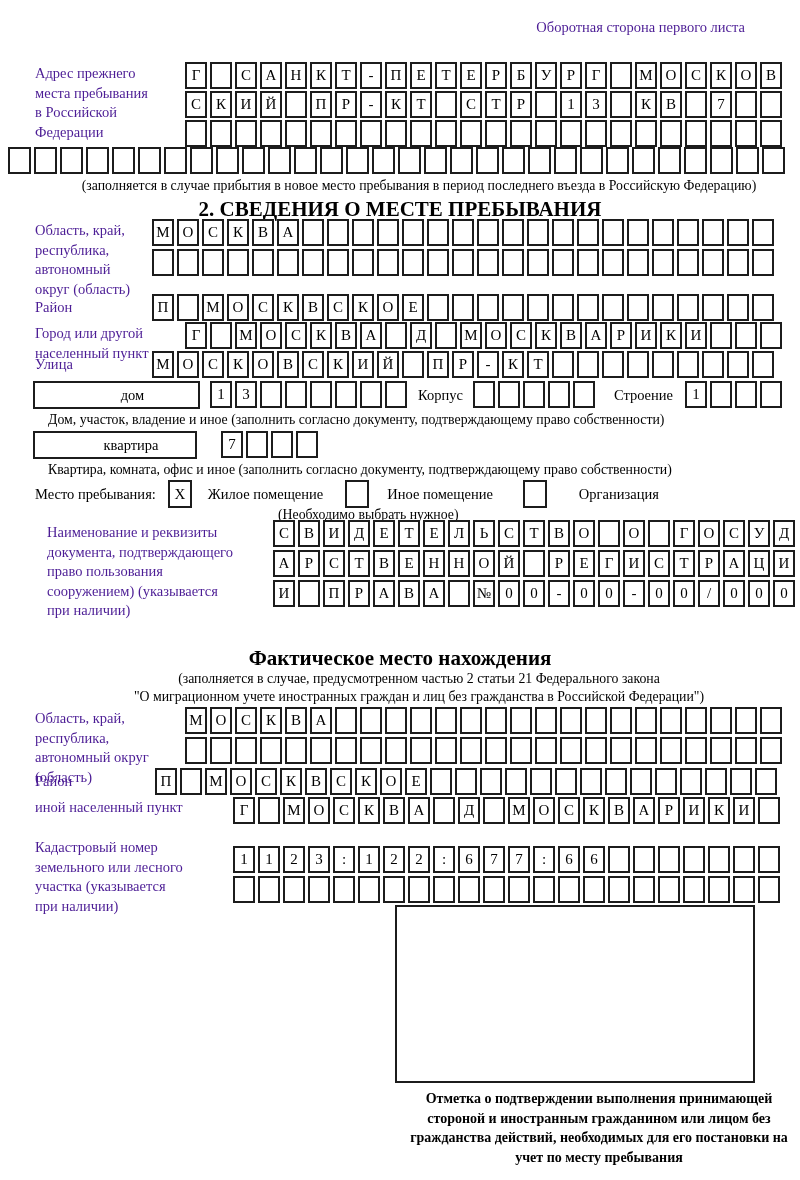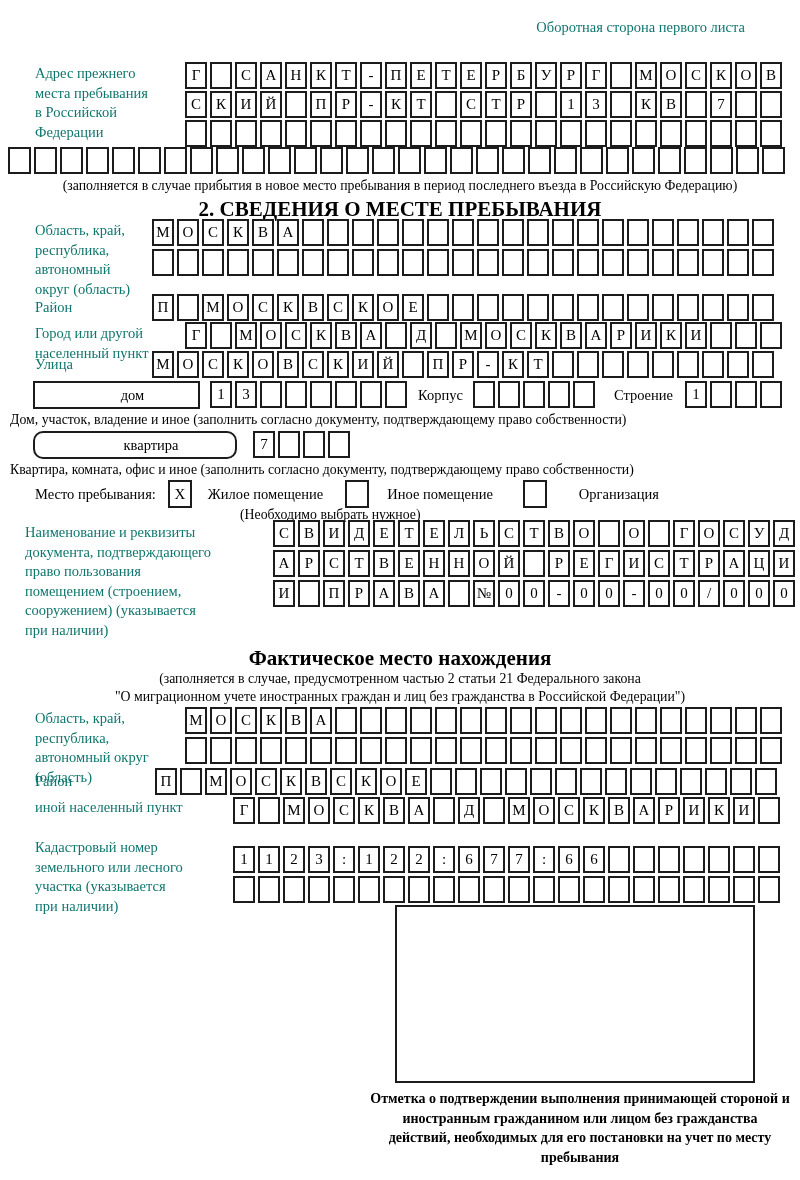--- a/index.html
+++ b/index.html
@@ -2,22 +2,22 @@
 <html><head>
 <meta charset="utf-8">
 <style>
   * { margin:0; padding:0; box-sizing:border-box; }
   body { background:#fff; }
   .page {
     position:relative; width:800px; height:1180px; background:#ffffff;
     font-family:"Liberation Serif", serif; color:#000; overflow:hidden;
   }
   .abs { position:absolute; }
-  .lbl { font-size:14.5px; line-height:19.5px; color:#0f766e; }
-  .cap { font-size:13.8px; line-height:18px; color:#000; }
+  .lbl { font-size:14.5px; line-height:19.5px; color:#4c1d95; }
+  .cap { font-size:13.8px; line-height:18px; color:#000;padding-left:38px; }
   .ttl { font-size:21px; font-weight:bold; text-align:center; width:100%; }
   .cellrow { white-space:nowrap; height:27px; margin-bottom:2px; }
   .cellrow .cell {
     display:inline-block; width:22px; height:27px; border:2px solid #1c1c1c;
     margin-right:3px; text-align:center; font-size:15px; line-height:23px;
     font-family:"Liberation Serif", serif; vertical-align:top; background:#fff;
   }
   .cellrow.wide .cell { width:23px; margin-right:3px; }
   .cellrow.sp { margin-bottom:3px; }
   .txtbox {
@@ -82,41 +82,40 @@
     <span class="txtbox" style="width:167px; margin-right:6px;">дом</span>
     <span class="cellrow" style="display:inline-block;"><span class="cell">1</span><span class="cell">3</span><span class="cell"></span><span class="cell"></span><span class="cell"></span><span class="cell"></span><span class="cell"></span><span class="cell"></span></span>
     <span class="inlbl" style="margin:0 6px 0 4px;">Корпус</span>
     <span class="cellrow" style="display:inline-block;"><span class="cell"></span><span class="cell"></span><span class="cell"></span><span class="cell"></span><span class="cell"></span></span>
     <span class="inlbl" style="margin:0 8px 0 12px;">Строение</span>
     <span class="cellrow" style="display:inline-block;"><span class="cell">1</span><span class="cell"></span><span class="cell"></span><span class="cell"></span></span>
   </div>
   <div class="abs cap" style="top:411px; left:10px;">Дом, участок, владение и иное (заполнить согласно документу, подтверждающему право собственности)</div>
 
   <div class="abs" style="top:431px; left:33px; white-space:nowrap;">
-    <span class="txtbox" style="width:204px; margin-right:12px;border-radius:10px;">квартира</span>
+    <span class="txtbox" style="width:164px; margin-right:20px;">квартира</span>
     <span class="cellrow" style="display:inline-block;"><span class="cell">7</span><span class="cell"></span><span class="cell"></span><span class="cell"></span></span>
   </div>
   <div class="abs cap" style="top:461px; left:10px;">Квартира, комната, офис и иное (заполнить согласно документу, подтверждающему право собственности)</div>
 
   <div class="abs" style="top:480px; left:35px; white-space:nowrap;">
     <span class="inlbl">Место пребывания:</span>
     <span class="chk" style="margin-left:8px;">X</span>
     <span class="inlbl" style="margin-left:12px;">Жилое помещение</span>
     <span class="chk" style="margin-left:18px;"></span>
     <span class="inlbl" style="margin-left:14px;">Иное помещение</span>
     <span class="chk" style="margin-left:26px;"></span>
     <span class="inlbl" style="margin-left:28px;">Организация</span>
   </div>
   <div class="abs cap" style="top:506px; left:240px;">(Необходимо выбрать нужное)</div>
 
-  <div class="abs lbl" style="top:523px; left:25px; width:220px;">
+  <div class="abs lbl" style="top:523px; left:47px; width:220px;">
     <div>Наименование и реквизиты</div>
     <div>документа, подтверждающего</div>
     <div>право пользования</div>
-    <div>помещением (строением,</div>
     <div>сооружением) (указывается</div>
     <div>при наличии)</div>
   </div>
   <div class="abs" style="top:520px; left:265px;padding-left:8px;">
     <div class="cellrow sp"><span class="cell">С</span><span class="cell">В</span><span class="cell">И</span><span class="cell">Д</span><span class="cell">Е</span><span class="cell">Т</span><span class="cell">Е</span><span class="cell">Л</span><span class="cell">Ь</span><span class="cell">С</span><span class="cell">Т</span><span class="cell">В</span><span class="cell">О</span><span class="cell"></span><span class="cell">О</span><span class="cell"></span><span class="cell">Г</span><span class="cell">О</span><span class="cell">С</span><span class="cell">У</span><span class="cell">Д</span></div>
     <div class="cellrow sp"><span class="cell">А</span><span class="cell">Р</span><span class="cell">С</span><span class="cell">Т</span><span class="cell">В</span><span class="cell">Е</span><span class="cell">Н</span><span class="cell">Н</span><span class="cell">О</span><span class="cell">Й</span><span class="cell"></span><span class="cell">Р</span><span class="cell">Е</span><span class="cell">Г</span><span class="cell">И</span><span class="cell">С</span><span class="cell">Т</span><span class="cell">Р</span><span class="cell">А</span><span class="cell">Ц</span><span class="cell">И</span></div>
     <div class="cellrow"><span class="cell">И</span><span class="cell"></span><span class="cell">П</span><span class="cell">Р</span><span class="cell">А</span><span class="cell">В</span><span class="cell">А</span><span class="cell"></span><span class="cell">№</span><span class="cell">0</span><span class="cell">0</span><span class="cell">-</span><span class="cell">0</span><span class="cell">0</span><span class="cell">-</span><span class="cell">0</span><span class="cell">0</span><span class="cell">/</span><span class="cell">0</span><span class="cell">0</span><span class="cell">0</span></div>
   </div>
 
   <div class="abs ttl" style="top:646px; left:0;">Фактическое место нахождения</div>

